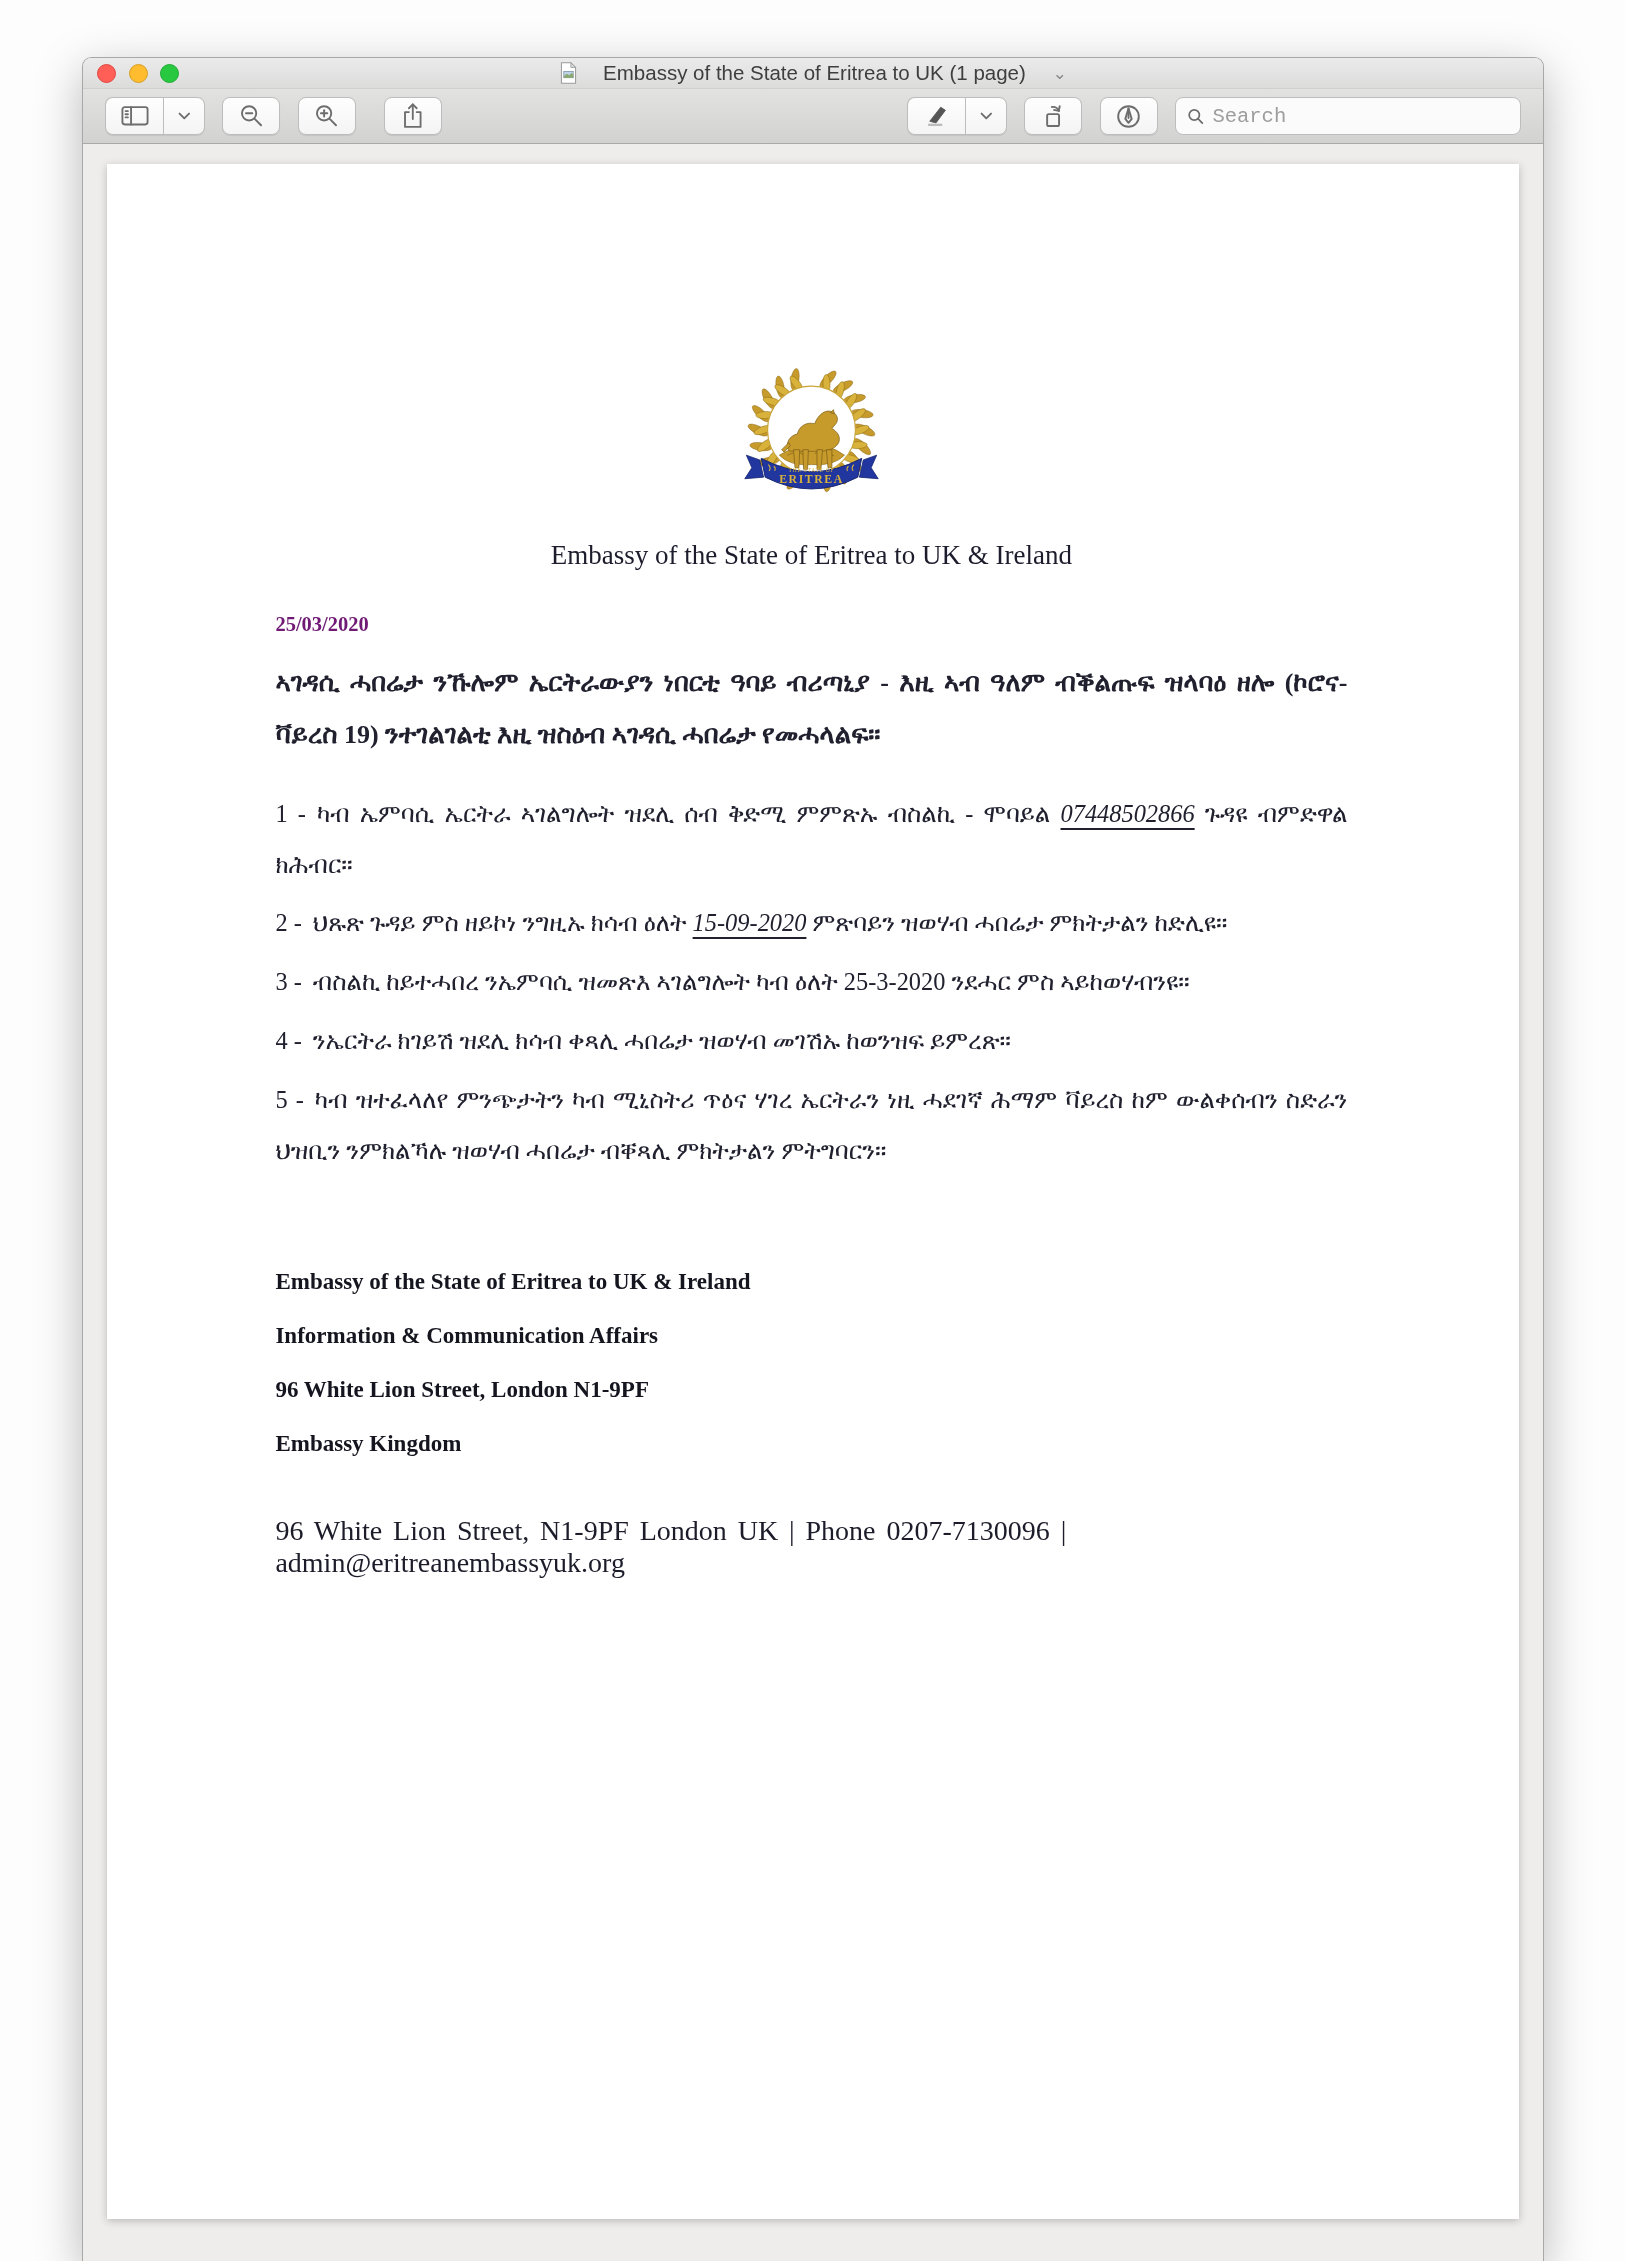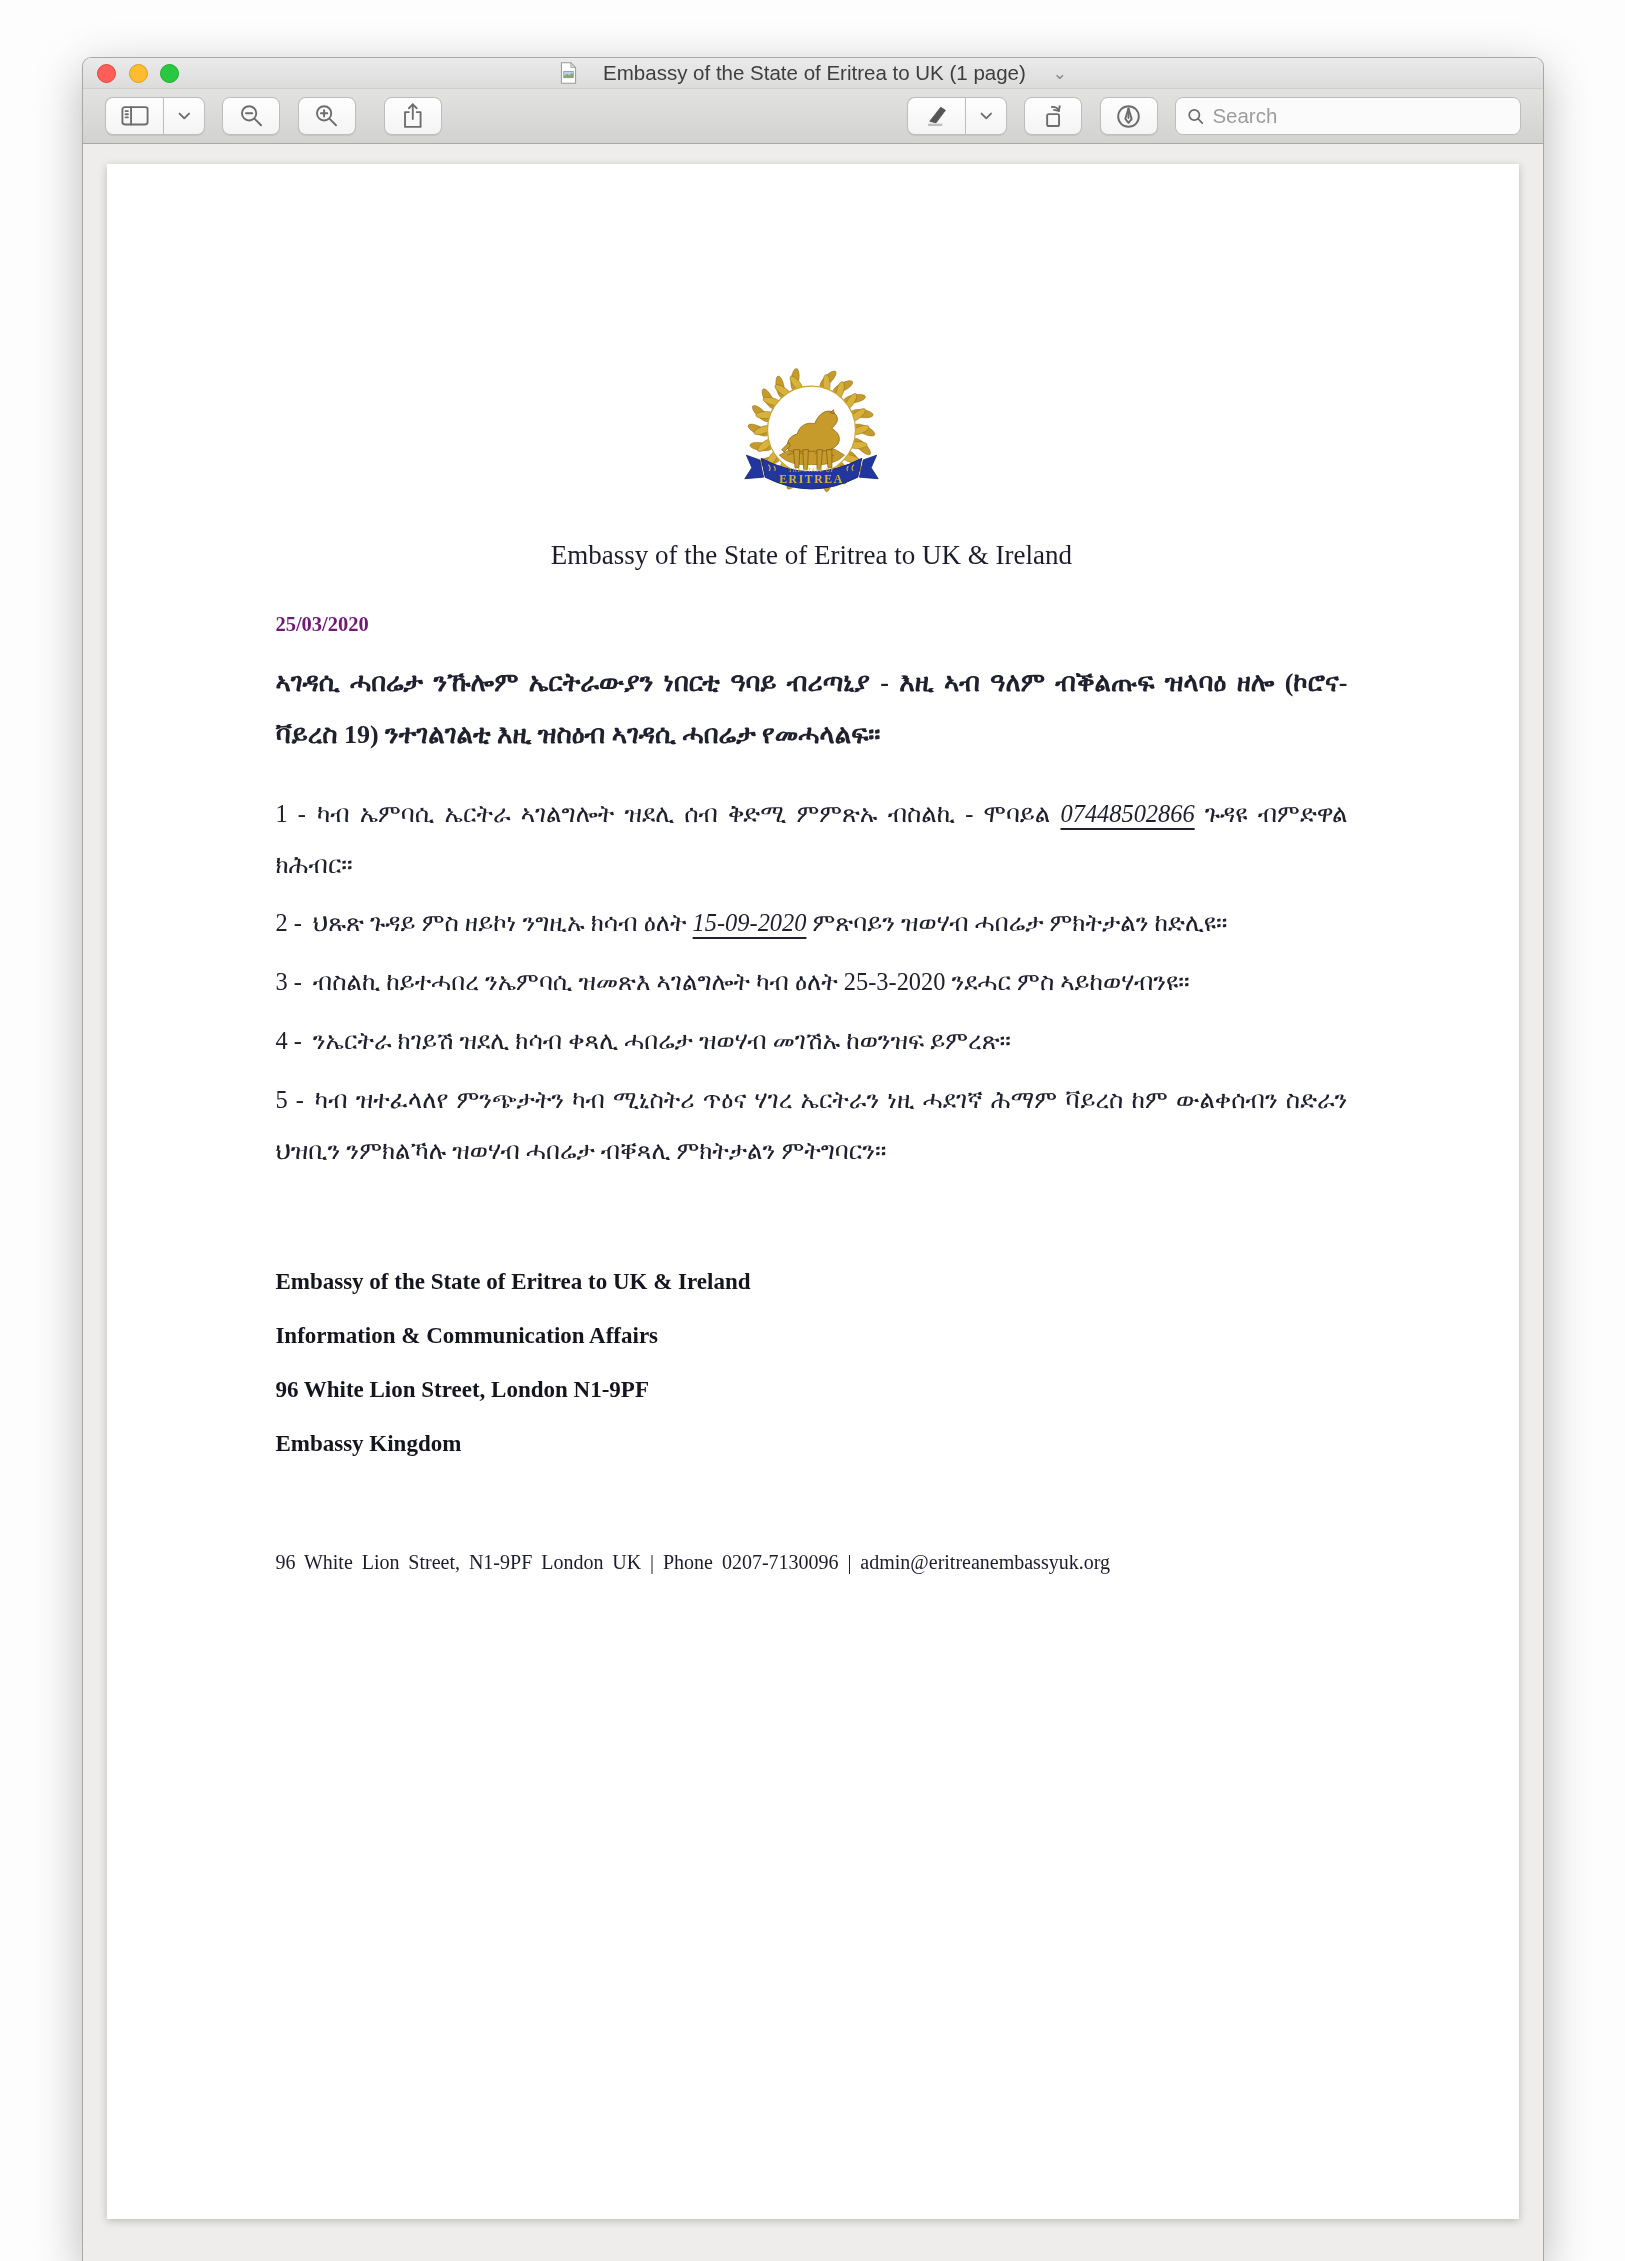--- a/index.html
+++ b/index.html
@@ -29,21 +29,21 @@
   .tb-btn { height:38px; min-width:58px; padding:0 11px; background:linear-gradient(#fefefe,#f4f4f4);
             border:0.8px solid #bdbdbd; border-radius:7.9px; display:flex; align-items:center;
             justify-content:center; gap:6.3px; box-shadow:0 0.8px 0.8px rgba(0,0,0,.08); }
   .tb-btn svg { display:block; }
   .seg { display:flex; }
   .seg .tb-btn:first-child { border-radius:7.9px 0 0 7.9px; border-right:none; }
   .seg .tb-btn:last-child { border-radius:0 7.9px 7.9px 0; min-width:42px; }
   .search { height:38px; width:346px; background:#fbfbfb; border:0.8px solid #bdbdbd;
             border-radius:7.9px; display:flex; align-items:center; padding:0 11px; gap:7.9px; }
   .search input { border:none; outline:none; background:transparent; font-size:20.5px;
-                  color:#444; width:100%; font-family:Liberation Sans, sans-serif; }
+                  color:#444; width:100%; font-family:Liberation Mono, monospace; }
   .search input::placeholder { color:#9d9d9d; }
 
   
   .content { position:absolute; top:87px; bottom:0; left:0; right:0; background:#eeedec; overflow:hidden; }
   .page { position:absolute; left:24.4px; top:19px; width:1412px; height:2055px; background:#ffffff;
           box-shadow:0 1.6px 7.9px rgba(0,0,0,.22); padding:0 172px 0 168px;
           font-family:"Liberation Serif","DejaVu Serif",serif; color:#1b1b2a; }
 
   .emblem { margin:197px auto 0 auto; width:143px; display:block; }
 
@@ -55,21 +55,21 @@
                 text-align:justify; color:#20202f; }
 
   .items { margin-top:27px; }
   .item { font-size:24.4px; line-height:51px; text-align:justify; color:#20202f; margin-bottom:7.9px; }
   .item .num { margin-right:11px; }
   .item .u { text-decoration:underline; text-underline-offset:5.5px;font-style:italic; }
 
   .signature { margin-top:79px; }
   .signature div { font-weight:bold; font-size:23px; line-height:54px; color:#15151f; }
 
-  .page-footer { margin-top:80px; font-size:20px; color:#1c1c2a; word-spacing:3.9px; }
+  .page-footer { margin-top:44px; font-size:28px; color:#1c1c2a; word-spacing:3.9px; }
 
   .icon-stroke { stroke:#6d6d6d; stroke-width:2.4; fill:none; stroke-linecap:round; stroke-linejoin:round; }
 </style>
 </head>
 <body>
 
 <div class="window">
 
   <div class="titlebar">
     <div class="lights">

